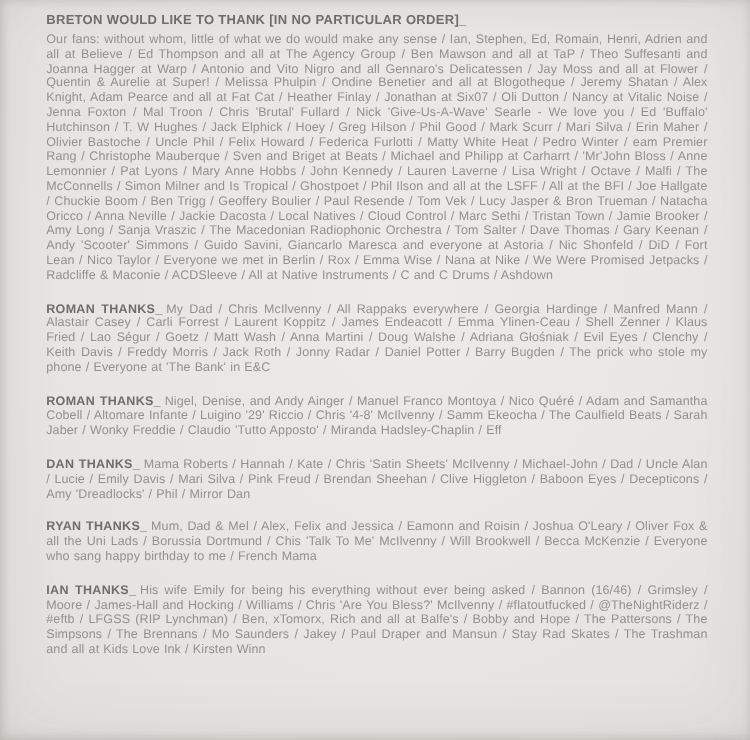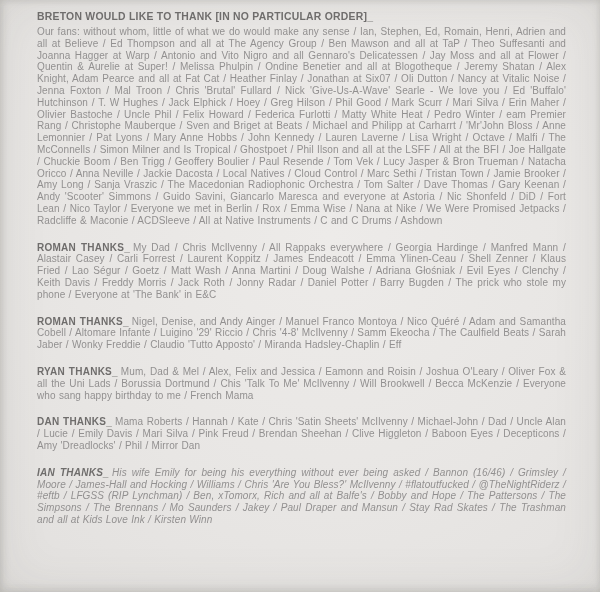--- a/index.html
+++ b/index.html
@@ -40,21 +40,21 @@
     letter-spacing: 0.25px;
   }
   .para {
     margin: 0 0 15px 0;
     font-size: 10px;
     line-height: 11.8px;
     text-align: justify;
     letter-spacing: 0.1px;
     word-spacing: 0.4px;
   }
-  .para:last-child { margin-bottom: 16px; font-style: italic; }
+  .para:last-child { margin-bottom: 16px; }
   .heading {
     font-weight: bold;
     color: #6f6d6c;
     letter-spacing: 0.25px;
     margin-right: 3px;
   }
   .body-text { color: #929090; }
 </style>
 </head>
 <body>
@@ -63,20 +63,20 @@
   <div class="content">
 
     <p class="title">BRETON WOULD LIKE TO THANK [IN NO PARTICULAR ORDER]_</p>
 
     <p class="para"><span class="body-text">Our fans: without whom, little of what we do would make any sense / Ian, Stephen, Ed, Romain, Henri, Adrien and all at Believe / Ed Thompson and all at The Agency Group / Ben Mawson and all at TaP / Theo Suffesanti and Joanna Hagger at Warp / Antonio and Vito Nigro and all Gennaro's Delicatessen / Jay Moss and all at Flower / Quentin &amp; Aurelie at Super! / Melissa Phulpin / Ondine Benetier and all at Blogotheque / Jeremy Shatan / Alex Knight, Adam Pearce and all at Fat Cat / Heather Finlay / Jonathan at Six07 / Oli Dutton / Nancy at Vitalic Noise / Jenna Foxton / Mal Troon / Chris 'Brutal' Fullard / Nick 'Give-Us-A-Wave' Searle  - We love you / Ed 'Buffalo' Hutchinson / T. W Hughes / Jack Elphick / Hoey / Greg Hilson / Phil Good / Mark Scurr / Mari Silva / Erin Maher / Olivier Bastoche / Uncle Phil / Felix Howard / Federica Furlotti / Matty White Heat / Pedro Winter / eam Premier Rang / Christophe Mauberque / Sven and Briget at Beats / Michael and Philipp at Carharrt / 'Mr'John Bloss / Anne Lemonnier / Pat Lyons / Mary Anne Hobbs / John Kennedy / Lauren Laverne / Lisa Wright / Octave / Malfi / The McConnells / Simon Milner and Is Tropical / Ghostpoet / Phil Ilson and all at the LSFF / All at the BFI / Joe Hallgate / Chuckie Boom / Ben Trigg / Geoffery Boulier / Paul Resende / Tom Vek / Lucy Jasper &amp; Bron Trueman / Natacha Oricco / Anna Neville / Jackie Dacosta / Local Natives / Cloud Control / Marc Sethi / Tristan Town / Jamie Brooker / Amy Long / Sanja Vraszic / The Macedonian Radiophonic Orchestra / Tom Salter / Dave Thomas / Gary Keenan / Andy 'Scooter' Simmons / Guido Savini, Giancarlo Maresca and everyone at Astoria / Nic Shonfeld / DiD / Fort Lean / Nico Taylor / Everyone we met in Berlin / Rox / Emma Wise / Nana at Nike / We Were Promised Jetpacks / Radcliffe &amp; Maconie / ACDSleeve / All at Native Instruments / C and C Drums / Ashdown</span></p>
 
     <p class="para"><span class="heading">ROMAN THANKS_</span><span class="body-text">My Dad / Chris McIlvenny / All Rappaks everywhere / Georgia Hardinge / Manfred Mann / Alastair Casey / Carli Forrest / Laurent Koppitz / James Endeacott / Emma Ylinen-Ceau / Shell Zenner / Klaus Fried / Lao Ségur / Goetz / Matt Wash / Anna Martini / Doug Walshe / Adriana Głośniak / Evil Eyes / Clenchy / Keith Davis / Freddy Morris / Jack Roth / Jonny Radar / Daniel Potter / Barry Bugden / The prick who stole my phone / Everyone at 'The Bank' in E&amp;C</span></p>
 
     <p class="para"><span class="heading">ROMAN THANKS_</span><span class="body-text">Nigel, Denise, and Andy Ainger / Manuel Franco Montoya / Nico Quéré / Adam and Samantha Cobell / Altomare Infante / Luigino '29' Riccio / Chris '4-8' McIlvenny / Samm Ekeocha / The Caulfield Beats / Sarah Jaber / Wonky Freddie / Claudio 'Tutto Apposto' / Miranda Hadsley-Chaplin / Eff</span></p>
 
+    <p class="para"><span class="heading">DAN THANKS_</span><span class="body-text">Mama Roberts / Hannah / Kate / Chris 'Satin Sheets' McIlvenny / Michael-John / Dad / Uncle Alan / Lucie / Emily Davis / Mari Silva / Pink Freud / Brendan Sheehan / Clive Higgleton / Baboon Eyes / Decepticons / Amy 'Dreadlocks' / Phil / Mirror Dan</span></p>
+
     <p class="para"><span class="heading">RYAN THANKS_</span><span class="body-text">Mum, Dad &amp; Mel / Alex, Felix and Jessica / Eamonn and Roisin / Joshua O'Leary / Oliver Fox &amp; all the Uni Lads / Borussia Dortmund / Chis 'Talk To Me' McIlvenny / Will Brookwell / Becca McKenzie / Everyone who sang happy birthday to me / French Mama</span></p>
-
-    <p class="para"><span class="heading">DAN THANKS_</span><span class="body-text">Mama Roberts / Hannah / Kate / Chris 'Satin Sheets' McIlvenny / Michael-John / Dad / Uncle Alan / Lucie / Emily Davis / Mari Silva / Pink Freud / Brendan Sheehan / Clive Higgleton / Baboon Eyes / Decepticons / Amy 'Dreadlocks' / Phil / Mirror Dan</span></p>
 
     <p class="para"><span class="heading">IAN THANKS_</span><span class="body-text">His wife Emily for being his everything without ever being asked / Bannon (16/46) / Grimsley / Moore / James-Hall and Hocking / Williams / Chris 'Are You Bless?' McIlvenny / #flatoutfucked / @TheNightRiderz / #eftb / LFGSS (RIP Lynchman) / Ben, xTomorx, Rich and all at Balfe's / Bobby and Hope / The Pattersons / The Simpsons / The Brennans / Mo Saunders / Jakey / Paul Draper and Mansun / Stay Rad Skates / The Trashman and all at Kids Love Ink / Kirsten Winn</span></p>
 
   </div>
 </div>
 
 </body></html>

